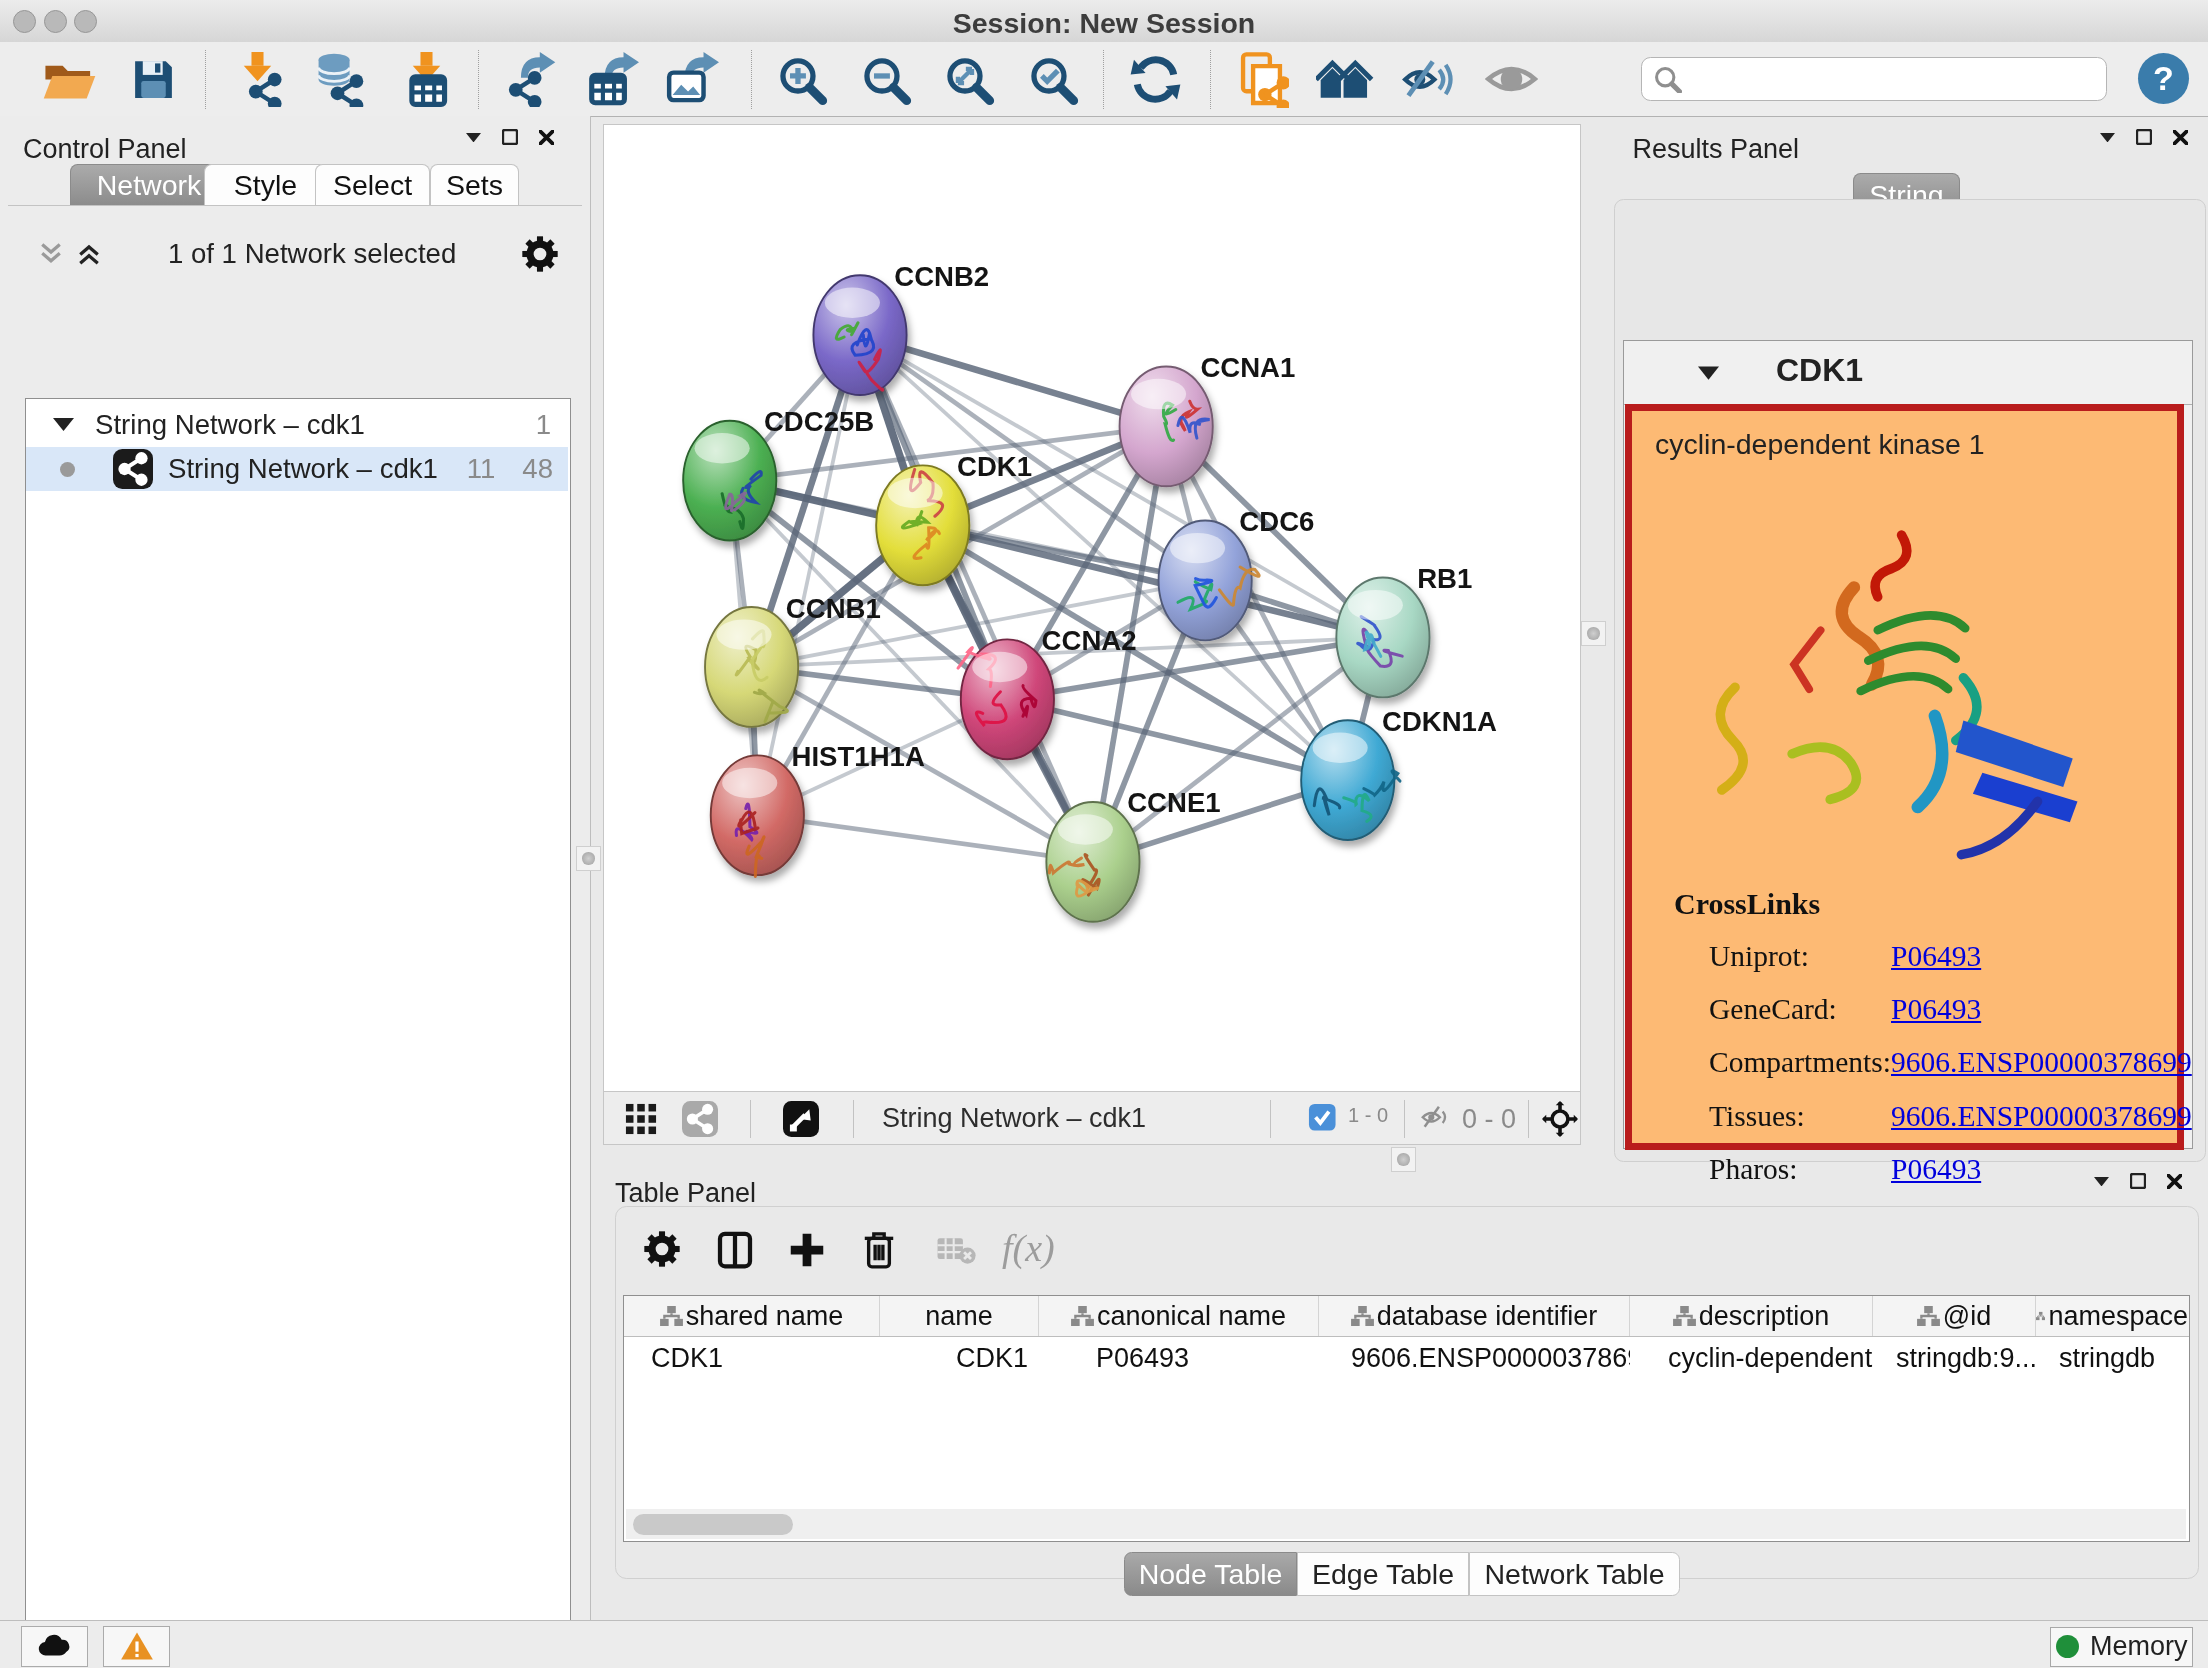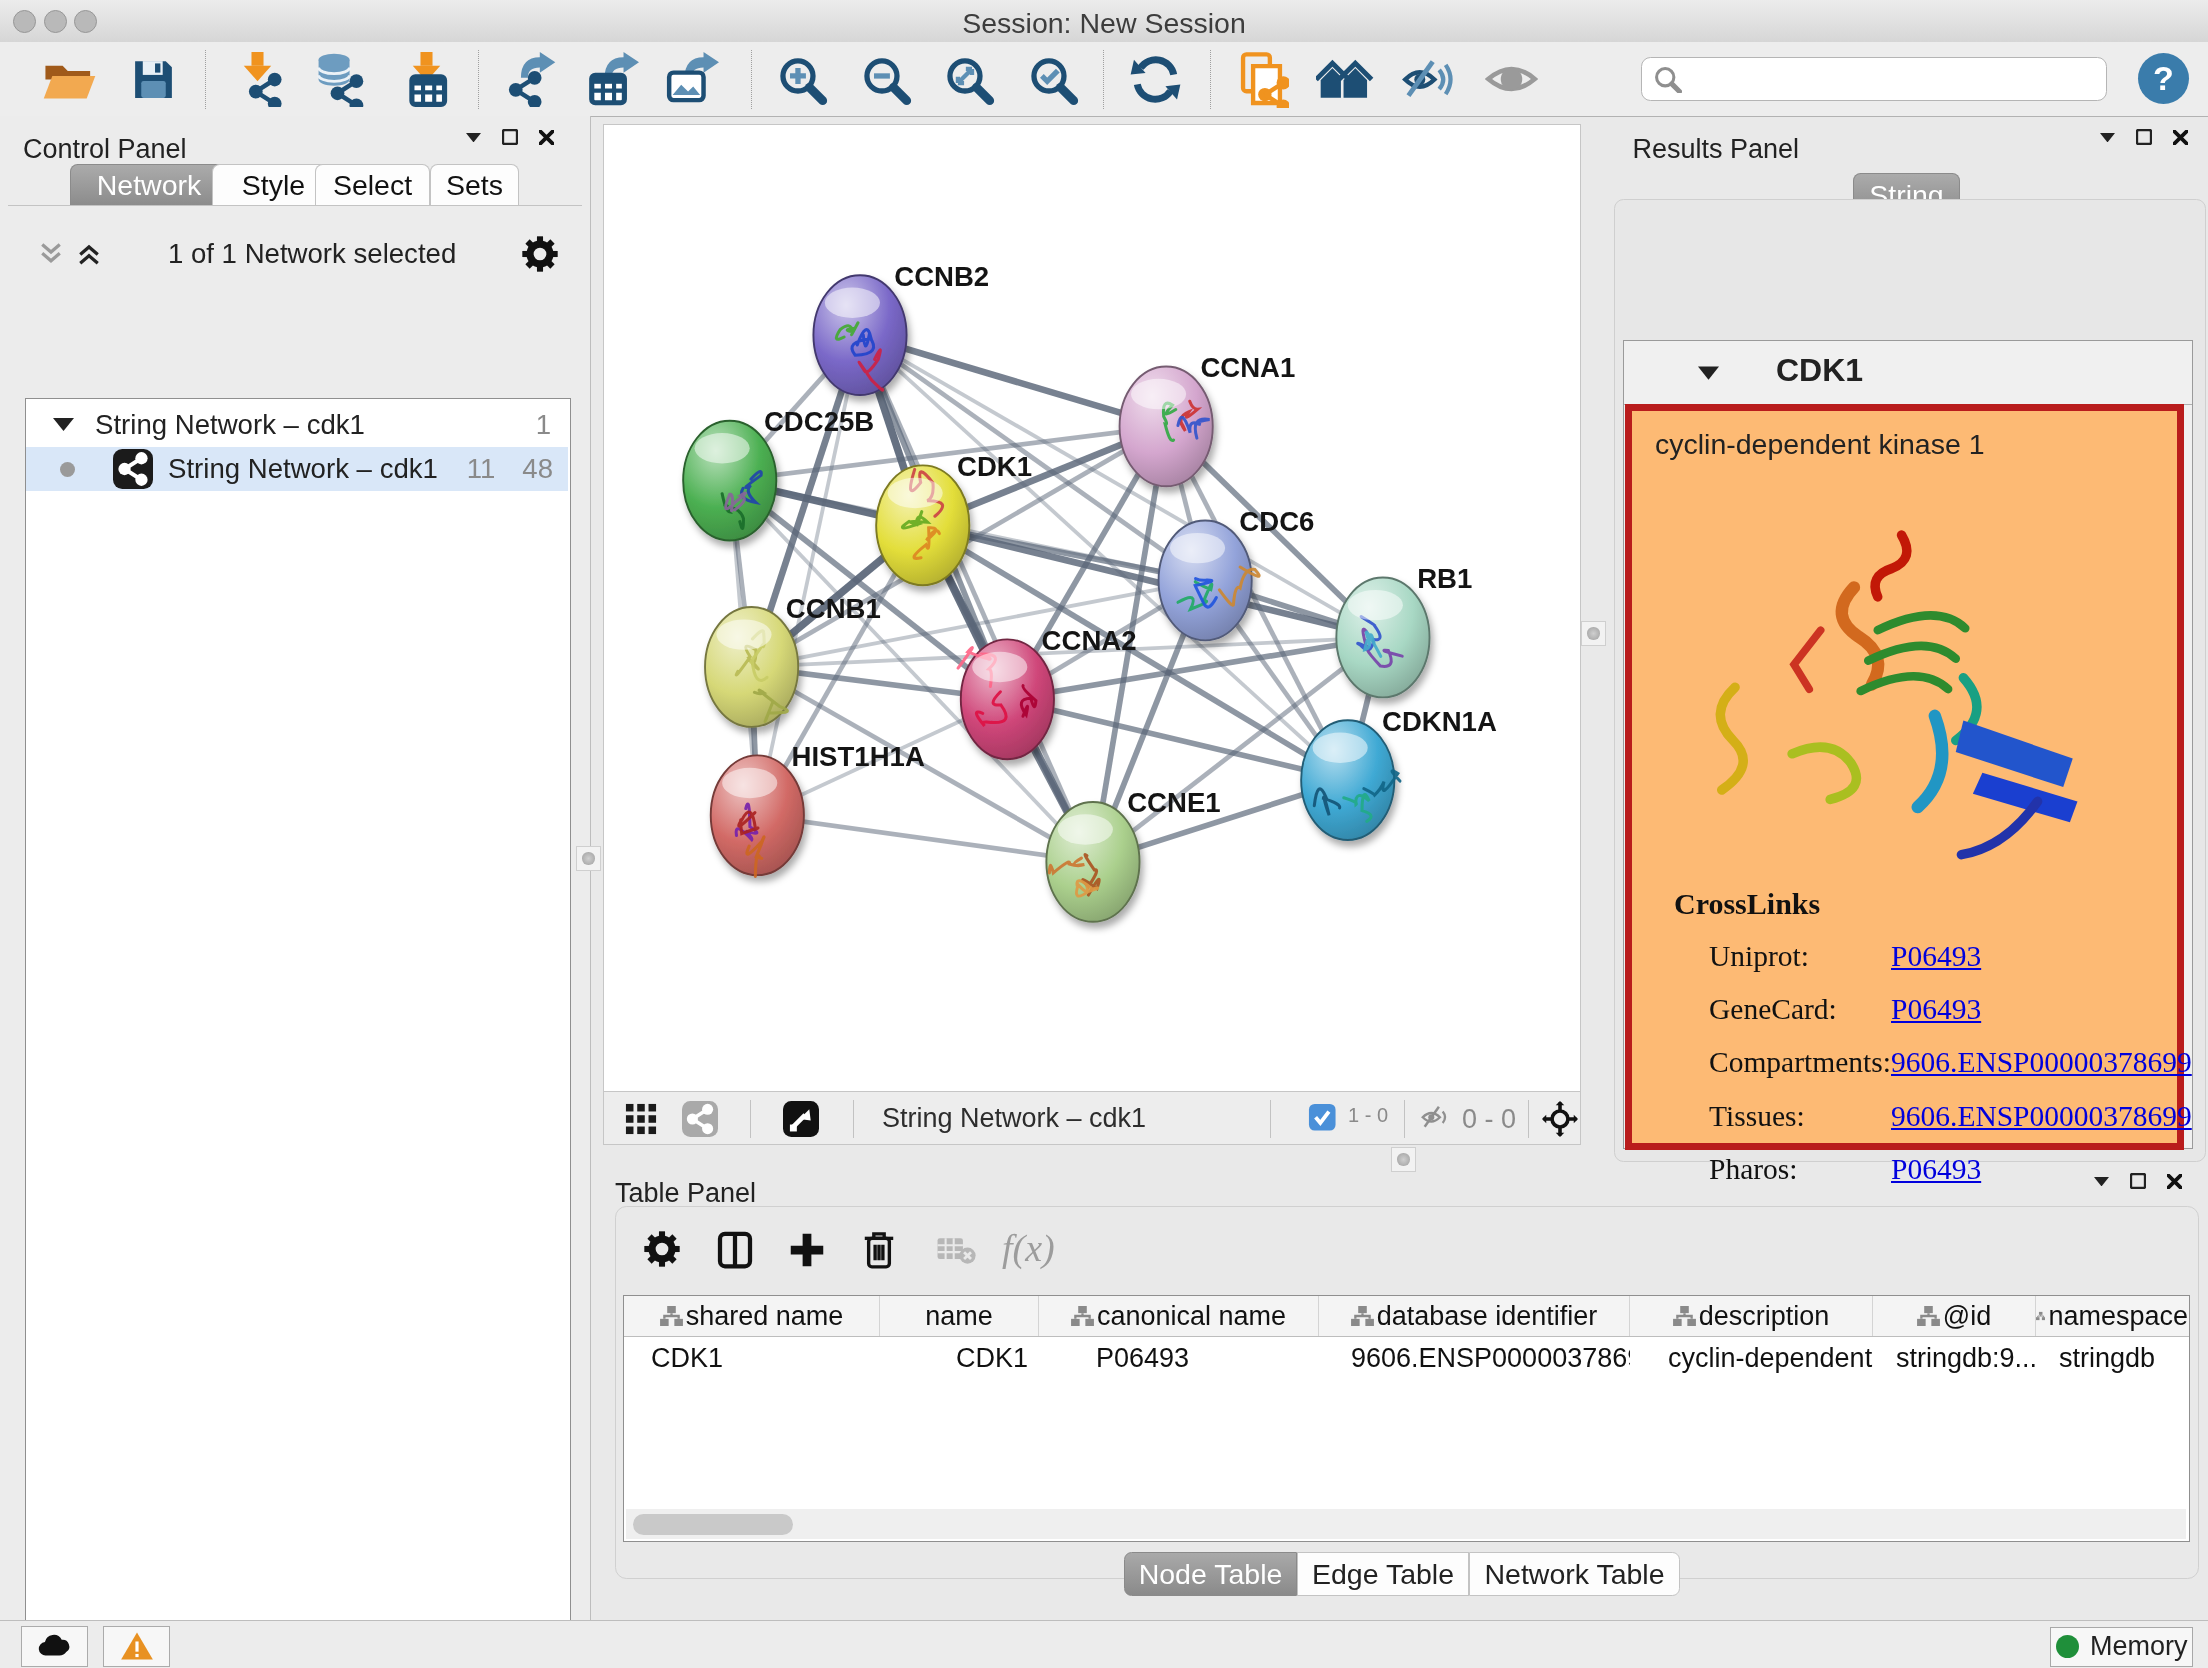--- a/index.html
+++ b/index.html
@@ -3,21 +3,21 @@
 <meta charset="utf-8">
 <style>
   html,body{margin:0;padding:0;background:#d8d8d8;}
   #app{position:relative;width:2208px;height:1668px;background:#e9e9e9;overflow:hidden;
        font-family:"Liberation Sans","DejaVu Sans",sans-serif;color:#222;}
   .abs{position:absolute;}
   
   #titlebar{left:0;top:0;width:2208px;height:42px;background:linear-gradient(#ececec,#d6d6d6);
             border-bottom:1px solid #b5b5b5;}
   .tl{width:21px;height:21px;border-radius:50%;background:#b9b9b9;border:1px solid #979797;top:9.5px;}
-  #win-title{width:2208px;top:6.7px;text-align:center;font-size:28.5px;color:#3d3d3d;font-weight:400;}
+  #win-title{width:2208px;top:6.7px;text-align:center;font-size:28.5px;color:#3d3d3d;font-weight:700;}
   #toolbar{left:0;top:42px;width:2208px;height:74px;background:#ededed;border-bottom:1px solid #b2b2b2;}
   .tbtn{position:absolute;top:5.7px;width:63px;height:63px;display:flex;align-items:center;justify-content:center;}
   .tsep{position:absolute;top:7.6px;height:59px;border-left:1.9px dotted #9f9f9f;}
   #search-field{left:1641px;top:15px;width:466px;height:44px;background:#fff;border:1px solid #b5b5b5;
      border-radius:9.5px;display:flex;align-items:center;padding-left:11.4px;box-sizing:border-box;}
   #help-btn{left:2138px;top:11.4px;width:51px;height:51px;border-radius:50%;background:#3a7cab;color:#fff;
      font-size:34px;font-weight:bold;display:flex;align-items:center;justify-content:center;}
   
   .panel-title{font-size:27px;color:#222;margin-top:8px;}
   .winctl{position:absolute;display:flex;gap:21px;align-items:center;}
@@ -295,21 +295,21 @@
     <svg width="16" height="16" viewBox="0 0 17 17">
           <use href="#sym-winctl-box"></use>
         </svg>
     <svg width="15" height="15" viewBox="0 0 16 16">
           <use href="#sym-winctl-x"></use>
         </svg>
   </div>
   <div class="tab sel" style="left:70px;top:48px;width:158px">
         <span>Network</span>
       </div>
-  <div class="tab" style="left:212px;top:48px;width:123px">
+  <div class="tab" style="left:204px;top:48px;width:123px">
         <span>Style</span>
       </div>
   <div class="tab" style="left:315px;top:48px;width:115px">
         <span>Select</span>
       </div>
   <div class="tab" style="left:430px;top:48px;width:89px">
         <span>Sets</span>
       </div>
   <div class="abs" style="left:7.6px;top:89px;width:574px;height:1485px;border-top:1px solid #c3c3c3"></div>
 

